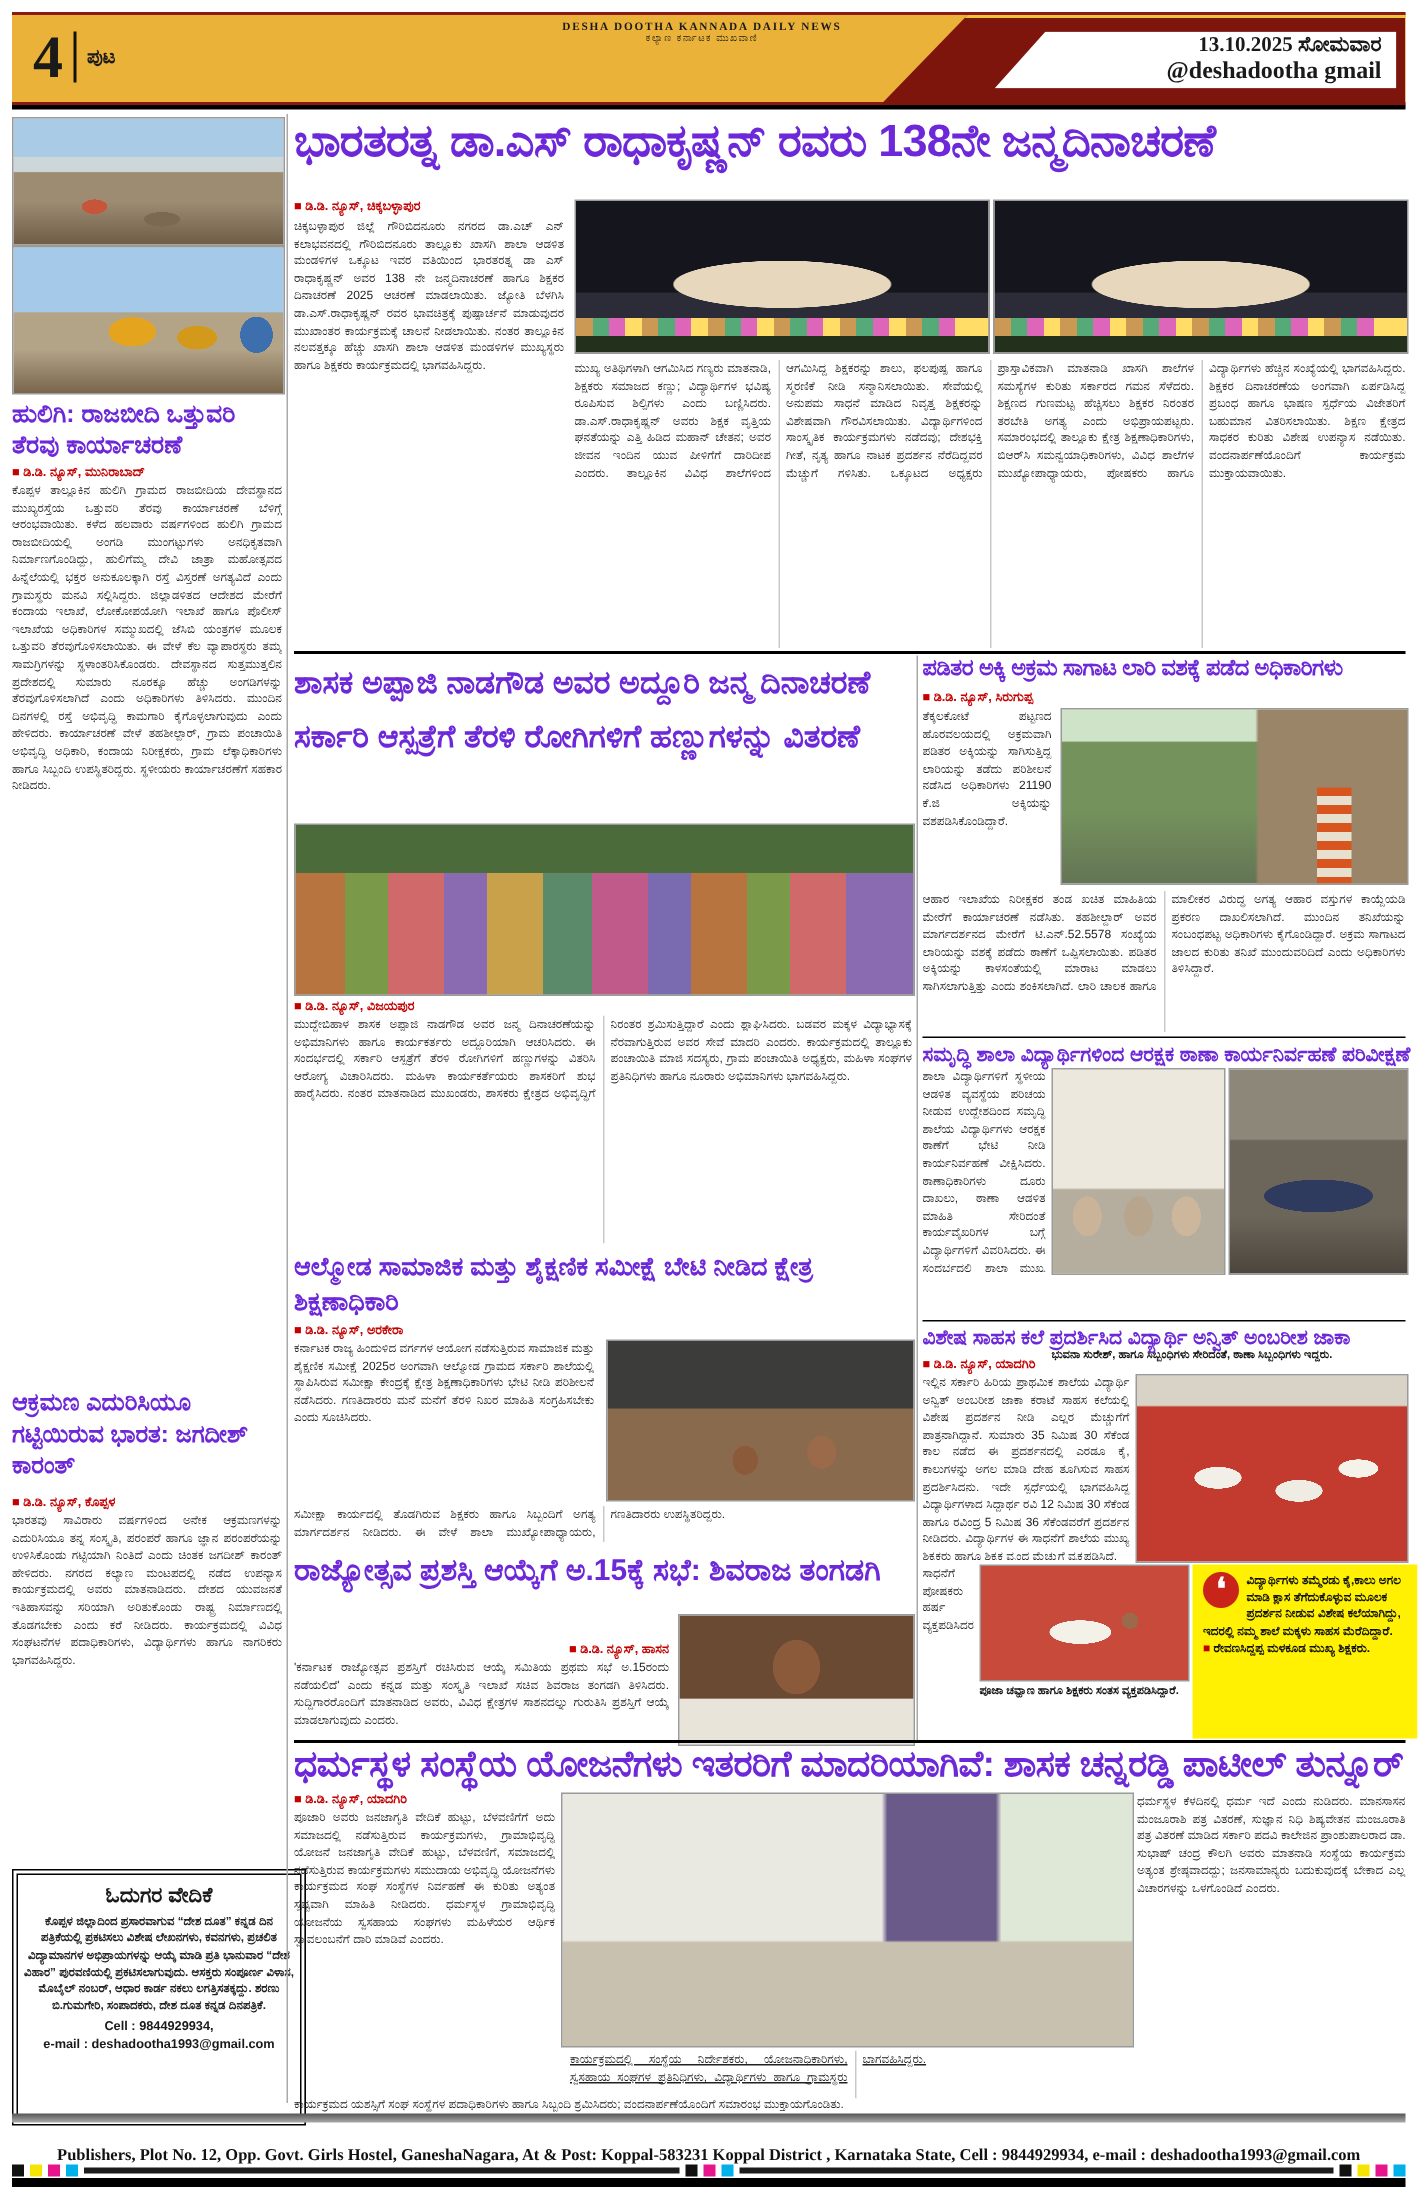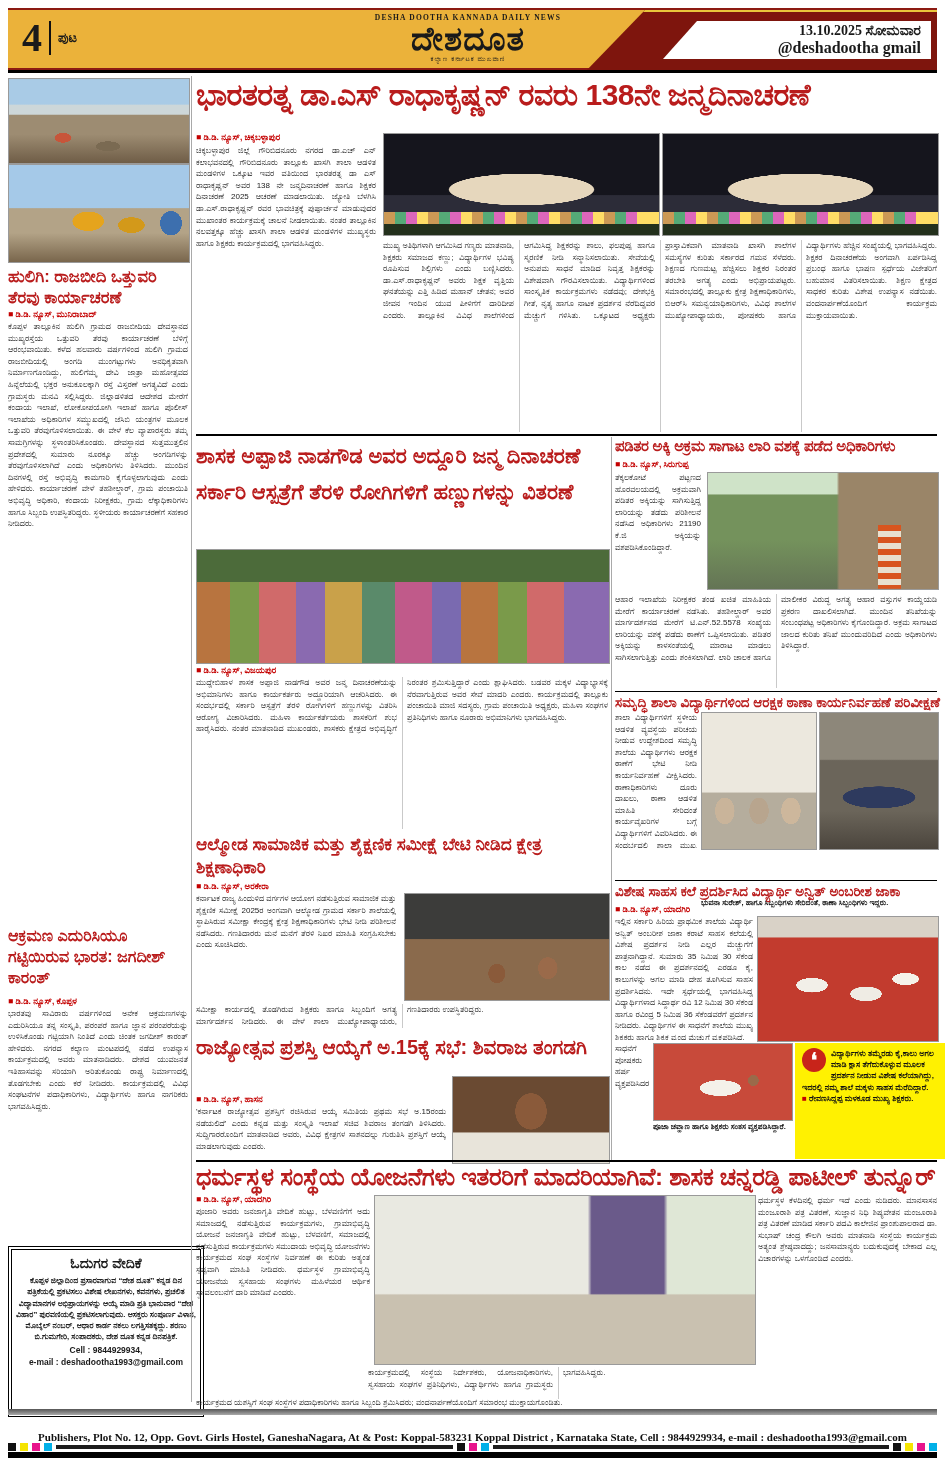--- a/index.html
+++ b/index.html
@@ -15,21 +15,21 @@
   .mast-title{font-weight:bold;font-size:33px;line-height:1.0;letter-spacing:1px;}
   .mast-tag{font-size:6.5px;letter-spacing:1px;}
   .maroon-wing{background:#7e150d;border-top:2px solid #e9c63b;border-bottom:2px solid #e9c63b;
                clip-path:polygon(60px 0,100% 0,100% 100%,0 100%);}
   .date-panel{background:#ffffff;clip-path:polygon(34px 0,100% 0,100% 100%,0 100%);
               display:flex;flex-direction:column;justify-content:center;align-items:flex-end;
               padding-right:10px;font-family:"Liberation Serif", serif;font-weight:bold;}
   .date-line{font-size:14px;}
   .social-line{font-size:16px;}
   
-  .headline{font-weight:bold;color:#b91c1c;}
+  .headline{font-weight:bold;color:#6d28d9;}
   .byline{color:#c40000;font-weight:bold;font-size:8.5px;}
   .body-txt{font-size:8px;line-height:1.45;text-align:justify;overflow:hidden;color:#222;}
   .cols2{column-count:2;column-gap:10px;column-rule:1px solid #c9c9c9;}
   .cols4{column-count:4;column-gap:10px;column-rule:1px solid #c9c9c9;}
   .caption{font-size:7.5px;font-weight:bold;color:#111;line-height:1.3;}
   .rule-h{background:#000;}
   .rule-v{background:#a9a9a9;}
   
   .ph{overflow:hidden;border:1px solid #9a9a9a;}
   .ph-rubble{background:
@@ -106,21 +106,20 @@
 <div class="page">
 
   <div class="abs masthead-band" style="left:8px;top:8px;width:929px;height:58px;">
     <div class="abs" style="left:14px;top:8px;display:flex;align-items:center;gap:7px;">
       <span class="pgnum">4</span>
       <span class="pgbar"></span>
       <span class="pglabel">ಪುಟ</span>
     </div>
     <div class="abs" style="left:330px;top:3px;width:260px;text-align:center;">
       <div class="kicker">DESHA DOOTHA KANNADA DAILY NEWS</div>
-      <div class="mast-title">ದೇಶದೂತ</div>
       <div class="mast-tag">ಕಲ್ಯಾಣ ಕರ್ನಾಟಕ ಮುಖವಾಣಿ</div>
     </div>
     <div class="abs maroon-wing" style="right:0;top:0;width:352px;height:100%;">
       <div class="abs date-panel" style="right:6px;top:9px;width:258px;height:38px;">
         <div class="date-line">13.10.2025  ಸೋಮವಾರ</div>
         <div class="social-line">@deshadootha gmail</div>
       </div>
     </div>
   </div>
   <div class="abs rule-h" style="left:8px;top:70px;width:929px;height:3px;"></div>
@@ -158,21 +157,21 @@
   <div class="abs body-txt cols2" style="left:196px;top:677px;width:412px;height:152px;">ಮುದ್ದೇಬಿಹಾಳ ಶಾಸಕ ಅಪ್ಪಾಜಿ ನಾಡಗೌಡ ಅವರ ಜನ್ಮ ದಿನಾಚರಣೆಯನ್ನು ಅಭಿಮಾನಿಗಳು ಹಾಗೂ ಕಾರ್ಯಕರ್ತರು ಅದ್ದೂರಿಯಾಗಿ ಆಚರಿಸಿದರು. ಈ ಸಂದರ್ಭದಲ್ಲಿ ಸರ್ಕಾರಿ ಆಸ್ಪತ್ರೆಗೆ ತೆರಳಿ ರೋಗಿಗಳಿಗೆ ಹಣ್ಣುಗಳನ್ನು ವಿತರಿಸಿ ಆರೋಗ್ಯ ವಿಚಾರಿಸಿದರು. ಮಹಿಳಾ ಕಾರ್ಯಕರ್ತೆಯರು ಶಾಸಕರಿಗೆ ಶುಭ ಹಾರೈಸಿದರು. ನಂತರ ಮಾತನಾಡಿದ ಮುಖಂಡರು, ಶಾಸಕರು ಕ್ಷೇತ್ರದ ಅಭಿವೃದ್ಧಿಗೆ ನಿರಂತರ ಶ್ರಮಿಸುತ್ತಿದ್ದಾರೆ ಎಂದು ಶ್ಲಾಘಿಸಿದರು. ಬಡವರ ಮಕ್ಕಳ ವಿದ್ಯಾಭ್ಯಾಸಕ್ಕೆ ನೆರವಾಗುತ್ತಿರುವ ಅವರ ಸೇವೆ ಮಾದರಿ ಎಂದರು. ಕಾರ್ಯಕ್ರಮದಲ್ಲಿ ತಾಲ್ಲೂಕು ಪಂಚಾಯಿತಿ ಮಾಜಿ ಸದಸ್ಯರು, ಗ್ರಾಮ ಪಂಚಾಯಿತಿ ಅಧ್ಯಕ್ಷರು, ಮಹಿಳಾ ಸಂಘಗಳ ಪ್ರತಿನಿಧಿಗಳು ಹಾಗೂ ನೂರಾರು ಅಭಿಮಾನಿಗಳು ಭಾಗವಹಿಸಿದ್ದರು.</div>
 
   <div class="abs headline" style="left:196px;top:834px;width:412px;font-size:17px;line-height:1.35;">ಆಲ್ಮೋಡ ಸಾಮಾಜಿಕ ಮತ್ತು ಶೈಕ್ಷಣಿಕ ಸಮೀಕ್ಷೆ ಬೇಟಿ ನೀಡಿದ ಕ್ಷೇತ್ರ ಶಿಕ್ಷಣಾಧಿಕಾರಿ</div>
   <div class="abs byline" style="left:196px;top:881px;width:200px;">■ ಡಿ.ಡಿ. ನ್ಯೂಸ್, ಅರಕೇರಾ</div>
   <div class="abs body-txt" style="left:196px;top:893px;width:200px;height:108px;">ಕರ್ನಾಟಕ ರಾಜ್ಯ ಹಿಂದುಳಿದ ವರ್ಗಗಳ ಆಯೋಗ ನಡೆಸುತ್ತಿರುವ ಸಾಮಾಜಿಕ ಮತ್ತು ಶೈಕ್ಷಣಿಕ ಸಮೀಕ್ಷೆ 2025ರ ಅಂಗವಾಗಿ ಆಲ್ಮೋಡ ಗ್ರಾಮದ ಸರ್ಕಾರಿ ಶಾಲೆಯಲ್ಲಿ ಸ್ಥಾಪಿಸಿರುವ ಸಮೀಕ್ಷಾ ಕೇಂದ್ರಕ್ಕೆ ಕ್ಷೇತ್ರ ಶಿಕ್ಷಣಾಧಿಕಾರಿಗಳು ಭೇಟಿ ನೀಡಿ ಪರಿಶೀಲನೆ ನಡೆಸಿದರು. ಗಣತಿದಾರರು ಮನೆ ಮನೆಗೆ ತೆರಳಿ ನಿಖರ ಮಾಹಿತಿ ಸಂಗ್ರಹಿಸಬೇಕು ಎಂದು ಸೂಚಿಸಿದರು.</div>
   <div class="abs ph ph-class" style="left:404px;top:893px;width:204px;height:106px;"></div>
   <div class="abs body-txt cols2" style="left:196px;top:1004px;width:412px;height:24px;">ಸಮೀಕ್ಷಾ ಕಾರ್ಯದಲ್ಲಿ ತೊಡಗಿರುವ ಶಿಕ್ಷಕರು ಹಾಗೂ ಸಿಬ್ಬಂದಿಗೆ ಅಗತ್ಯ ಮಾರ್ಗದರ್ಶನ ನೀಡಿದರು. ಈ ವೇಳೆ ಶಾಲಾ ಮುಖ್ಯೋಪಾಧ್ಯಾಯರು, ಗಣತಿದಾರರು ಉಪಸ್ಥಿತರಿದ್ದರು.</div>
 
   <div class="abs headline" style="left:196px;top:1032px;width:412px;font-size:20px;line-height:1.5;">ರಾಜ್ಯೋತ್ಸವ ಪ್ರಶಸ್ತಿ ಆಯ್ಕೆಗೆ ಅ.15ಕ್ಕೆ ಸಭೆ: ಶಿವರಾಜ ತಂಗಡಗಿ</div>
   <div class="abs ph ph-portrait" style="left:452px;top:1076px;width:156px;height:86px;"></div>
-  <div class="abs byline" style="left:196px;top:1094px;width:250px;">■ ಡಿ.ಡಿ. ನ್ಯೂಸ್, ಹಾಸನ</div>
+  <div class="abs byline" style="left:196px;top:1094px;width:250px;text-align:right;">■ ಡಿ.ಡಿ. ನ್ಯೂಸ್, ಹಾಸನ</div>
   <div class="abs body-txt" style="left:196px;top:1106px;width:250px;height:54px;">'ಕರ್ನಾಟಕ ರಾಜ್ಯೋತ್ಸವ ಪ್ರಶಸ್ತಿಗೆ ರಚಿಸಿರುವ ಆಯ್ಕೆ ಸಮಿತಿಯ ಪ್ರಥಮ ಸಭೆ ಅ.15ರಂದು ನಡೆಯಲಿದೆ' ಎಂದು ಕನ್ನಡ ಮತ್ತು ಸಂಸ್ಕೃತಿ ಇಲಾಖೆ ಸಚಿವ ಶಿವರಾಜ ತಂಗಡಗಿ ತಿಳಿಸಿದರು. ಸುದ್ದಿಗಾರರೊಂದಿಗೆ ಮಾತನಾಡಿದ ಅವರು, ವಿವಿಧ ಕ್ಷೇತ್ರಗಳ ಸಾಶನದಲ್ನು ಗುರುತಿಸಿ ಪ್ರಶಸ್ತಿಗೆ ಆಯ್ಕೆ ಮಾಡಲಾಗುವುದು ಎಂದರು.</div>
 
   <div class="abs rule-v" style="left:611px;top:437px;width:1px;height:724px;"></div>
 
   <div class="abs headline" style="left:615px;top:437px;width:322px;font-size:15px;white-space:nowrap;letter-spacing:-0.3px;">ಪಡಿತರ ಅಕ್ಕಿ ಅಕ್ರಮ ಸಾಗಾಟ ಲಾರಿ ವಶಕ್ಕೆ ಪಡೆದ ಅಧಿಕಾರಿಗಳು</div>
   <div class="abs byline" style="left:615px;top:459px;width:180px;">■ ಡಿ.ಡಿ. ನ್ಯೂಸ್, ಸಿರುಗುಪ್ಪ</div>
   <div class="abs body-txt" style="left:615px;top:472px;width:86px;height:118px;">ತೆಕ್ಕಲಕೋಟೆ ಪಟ್ಟಣದ ಹೊರವಲಯದಲ್ಲಿ ಅಕ್ರಮವಾಗಿ ಪಡಿತರ ಅಕ್ಕಿಯನ್ನು ಸಾಗಿಸುತ್ತಿದ್ದ ಲಾರಿಯನ್ನು ತಡೆದು ಪರಿಶೀಲನೆ ನಡೆಸಿದ ಅಧಿಕಾರಿಗಳು 21190 ಕೆ.ಜಿ ಅಕ್ಕಿಯನ್ನು ವಶಪಡಿಸಿಕೊಂಡಿದ್ದಾರೆ.</div>
   <div class="abs ph ph-truck" style="left:707px;top:472px;width:230px;height:116px;"></div>
   <div class="abs body-txt cols2" style="left:615px;top:594px;width:322px;height:94px;">ಆಹಾರ ಇಲಾಖೆಯ ನಿರೀಕ್ಷಕರ ತಂಡ ಖಚಿತ ಮಾಹಿತಿಯ ಮೇರೆಗೆ ಕಾರ್ಯಾಚರಣೆ ನಡೆಸಿತು. ತಹಶೀಲ್ದಾರ್ ಅವರ ಮಾರ್ಗದರ್ಶನದ ಮೇರೆಗೆ ಟಿ.ಎನ್.52.5578 ಸಂಖ್ಯೆಯ ಲಾರಿಯನ್ನು ವಶಕ್ಕೆ ಪಡೆದು ಠಾಣೆಗೆ ಒಪ್ಪಿಸಲಾಯಿತು. ಪಡಿತರ ಅಕ್ಕಿಯನ್ನು ಕಾಳಸಂತೆಯಲ್ಲಿ ಮಾರಾಟ ಮಾಡಲು ಸಾಗಿಸಲಾಗುತ್ತಿತ್ತು ಎಂದು ಶಂಕಿಸಲಾಗಿದೆ. ಲಾರಿ ಚಾಲಕ ಹಾಗೂ ಮಾಲೀಕರ ವಿರುದ್ಧ ಅಗತ್ಯ ಆಹಾರ ವಸ್ತುಗಳ ಕಾಯ್ದೆಯಡಿ ಪ್ರಕರಣ ದಾಖಲಿಸಲಾಗಿದೆ. ಮುಂದಿನ ತನಿಖೆಯನ್ನು ಸಂಬಂಧಪಟ್ಟ ಅಧಿಕಾರಿಗಳು ಕೈಗೊಂಡಿದ್ದಾರೆ. ಅಕ್ರಮ ಸಾಗಾಟದ ಜಾಲದ ಕುರಿತು ತನಿಖೆ ಮುಂದುವರಿದಿದೆ ಎಂದು ಅಧಿಕಾರಿಗಳು ತಿಳಿಸಿದ್ದಾರೆ.</div>
   <div class="abs rule-h" style="left:615px;top:691px;width:322px;height:1px;"></div>
@@ -198,21 +197,21 @@
       <span class="sq">■</span>
       <span>ರೇವಣಸಿದ್ದಪ್ಪ ಮಳಕೂಡ ಮುಖ್ಯ ಶಿಕ್ಷಕರು.</span>
     </div>
   </div>
 
   <div class="abs rule-h" style="left:196px;top:1160px;width:741px;height:2px;"></div>
   <div class="abs headline" style="left:196px;top:1163px;width:741px;font-size:24px;white-space:nowrap;letter-spacing:-0.3px;">ಧರ್ಮಸ್ಥಳ ಸಂಸ್ಥೆಯ ಯೋಜನೆಗಳು ಇತರರಿಗೆ ಮಾದರಿಯಾಗಿವೆ: ಶಾಸಕ ಚನ್ನರಡ್ಡಿ ಪಾಟೀಲ್ ತುನ್ನೂರ್</div>
   <div class="abs byline" style="left:196px;top:1194px;width:180px;">■ ಡಿ.ಡಿ. ನ್ಯೂಸ್, ಯಾದಗಿರಿ</div>
   <div class="abs body-txt" style="left:196px;top:1206px;width:174px;height:194px;">ಪೂಜಾರಿ ಅವರು ಜನಜಾಗೃತಿ ವೇದಿಕೆ ಹುಟ್ಟು, ಬೆಳವಣಿಗೆಗೆ ಅದು ಸಮಾಜದಲ್ಲಿ ನಡೆಸುತ್ತಿರುವ ಕಾರ್ಯಕ್ರಮಗಳು, ಗ್ರಾಮಾಭಿವೃದ್ಧಿ ಯೋಜನೆ ಜನಜಾಗೃತಿ ವೇದಿಕೆ ಹುಟ್ಟು, ಬೆಳವಣಿಗೆ, ಸಮಾಜದಲ್ಲಿ ನಡೆಸುತ್ತಿರುವ ಕಾರ್ಯಕ್ರಮಗಳು ಸಮುದಾಯ ಅಭಿವೃದ್ಧಿ ಯೋಜನೆಗಳು ಕಾರ್ಯಕ್ರಮದ ಸಂಘ ಸಂಸ್ಥೆಗಳ ನಿರ್ವಹಣೆ ಈ ಕುರಿತು ಅತ್ಯಂತ ಸ್ಪಷ್ಟವಾಗಿ ಮಾಹಿತಿ ನೀಡಿದರು. ಧರ್ಮಸ್ಥಳ ಗ್ರಾಮಾಭಿವೃದ್ಧಿ ಯೋಜನೆಯ ಸ್ವಸಹಾಯ ಸಂಘಗಳು ಮಹಿಳೆಯರ ಆರ್ಥಿಕ ಸ್ವಾವಲಂಬನೆಗೆ ದಾರಿ ಮಾಡಿವೆ ಎಂದರು.</div>
   <div class="abs ph ph-event" style="left:374px;top:1195px;width:380px;height:168px;"></div>
-  <div class="abs body-txt cols2" style="left:368px;top:1367px;width:380px;height:32px;">ಕಾರ್ಯಕ್ರಮದಲ್ಲಿ ಸಂಸ್ಥೆಯ ನಿರ್ದೇಶಕರು, ಯೋಜನಾಧಿಕಾರಿಗಳು, ಸ್ವಸಹಾಯ ಸಂಘಗಳ ಪ್ರತಿನಿಧಿಗಳು, ವಿದ್ಯಾರ್ಥಿಗಳು ಹಾಗೂ ಗ್ರಾಮಸ್ಥರು ಭಾಗವಹಿಸಿದ್ದರು.</div>
+  <div class="abs body-txt cols2" style="left:380px;top:1367px;width:380px;height:32px;text-decoration:underline;">ಕಾರ್ಯಕ್ರಮದಲ್ಲಿ ಸಂಸ್ಥೆಯ ನಿರ್ದೇಶಕರು, ಯೋಜನಾಧಿಕಾರಿಗಳು, ಸ್ವಸಹಾಯ ಸಂಘಗಳ ಪ್ರತಿನಿಧಿಗಳು, ವಿದ್ಯಾರ್ಥಿಗಳು ಹಾಗೂ ಗ್ರಾಮಸ್ಥರು ಭಾಗವಹಿಸಿದ್ದರು.</div>
   <div class="abs body-txt" style="left:758px;top:1195px;width:179px;height:204px;">ಧರ್ಮಸ್ಥಳ ಕೆಳದಿನಲ್ಲಿ ಧರ್ಮ ಇದೆ ಎಂದು ನುಡಿದರು. ಮಾನಸಾಸನ ಮಂಜೂರಾಶಿ ಪತ್ರ ವಿತರಣೆ, ಸುಜ್ಞಾನ ನಿಧಿ ಶಿಷ್ಯವೇತನ ಮಂಜೂರಾತಿ ಪತ್ರ ವಿತರಣೆ ಮಾಡಿದ ಸರ್ಕಾರಿ ಪದವಿ ಕಾಲೇಜಿನ ಪ್ರಾಂಶುಪಾಲರಾದ ಡಾ. ಸುಭಾಷ್ ಚಂದ್ರ ಕೌಲಗಿ ಅವರು ಮಾತನಾಡಿ ಸಂಸ್ಥೆಯ ಕಾರ್ಯಕ್ರಮ ಅತ್ಯಂತ ಶ್ರೇಷ್ಠವಾದದ್ದು; ಜನಸಾಮಾನ್ಯರು ಬದುಕುವುದಕ್ಕೆ ಬೇಕಾದ ಎಲ್ಲ ವಿಚಾರಗಳನ್ನು ಒಳಗೊಂಡಿದೆ ಎಂದರು.</div>
   <div class="abs body-txt" style="left:196px;top:1397px;width:741px;height:11px;white-space:nowrap;">ಕಾರ್ಯಕ್ರಮದ ಯಶಸ್ಸಿಗೆ ಸಂಘ ಸಂಸ್ಥೆಗಳ ಪದಾಧಿಕಾರಿಗಳು ಹಾಗೂ ಸಿಬ್ಬಂದಿ ಶ್ರಮಿಸಿದರು; ವಂದನಾರ್ಪಣೆಯೊಂದಿಗೆ ಸಮಾರಂಭ ಮುಕ್ತಾಯಗೊಂಡಿತು.</div>
 
   <div class="abs foot-grad" style="left:8px;top:1409px;width:929px;height:6px;"></div>
   <div class="abs imprint" style="left:8px;top:1431px;width:929px;">Publishers, Plot No. 12, Opp. Govt. Girls Hostel, GaneshaNagara, At &amp; Post: Koppal-583231 Koppal District , Karnataka State, Cell : 9844929934, e-mail : deshadootha1993@gmail.com</div>
   <div class="abs reg-row" style="left:8px;top:1443px;width:929px;height:8px;">
     <span class="reg-sq c-k"></span>
     <span class="reg-sq c-y"></span>
     <span class="reg-sq c-m"></span>
     <span class="reg-sq c-c"></span>

